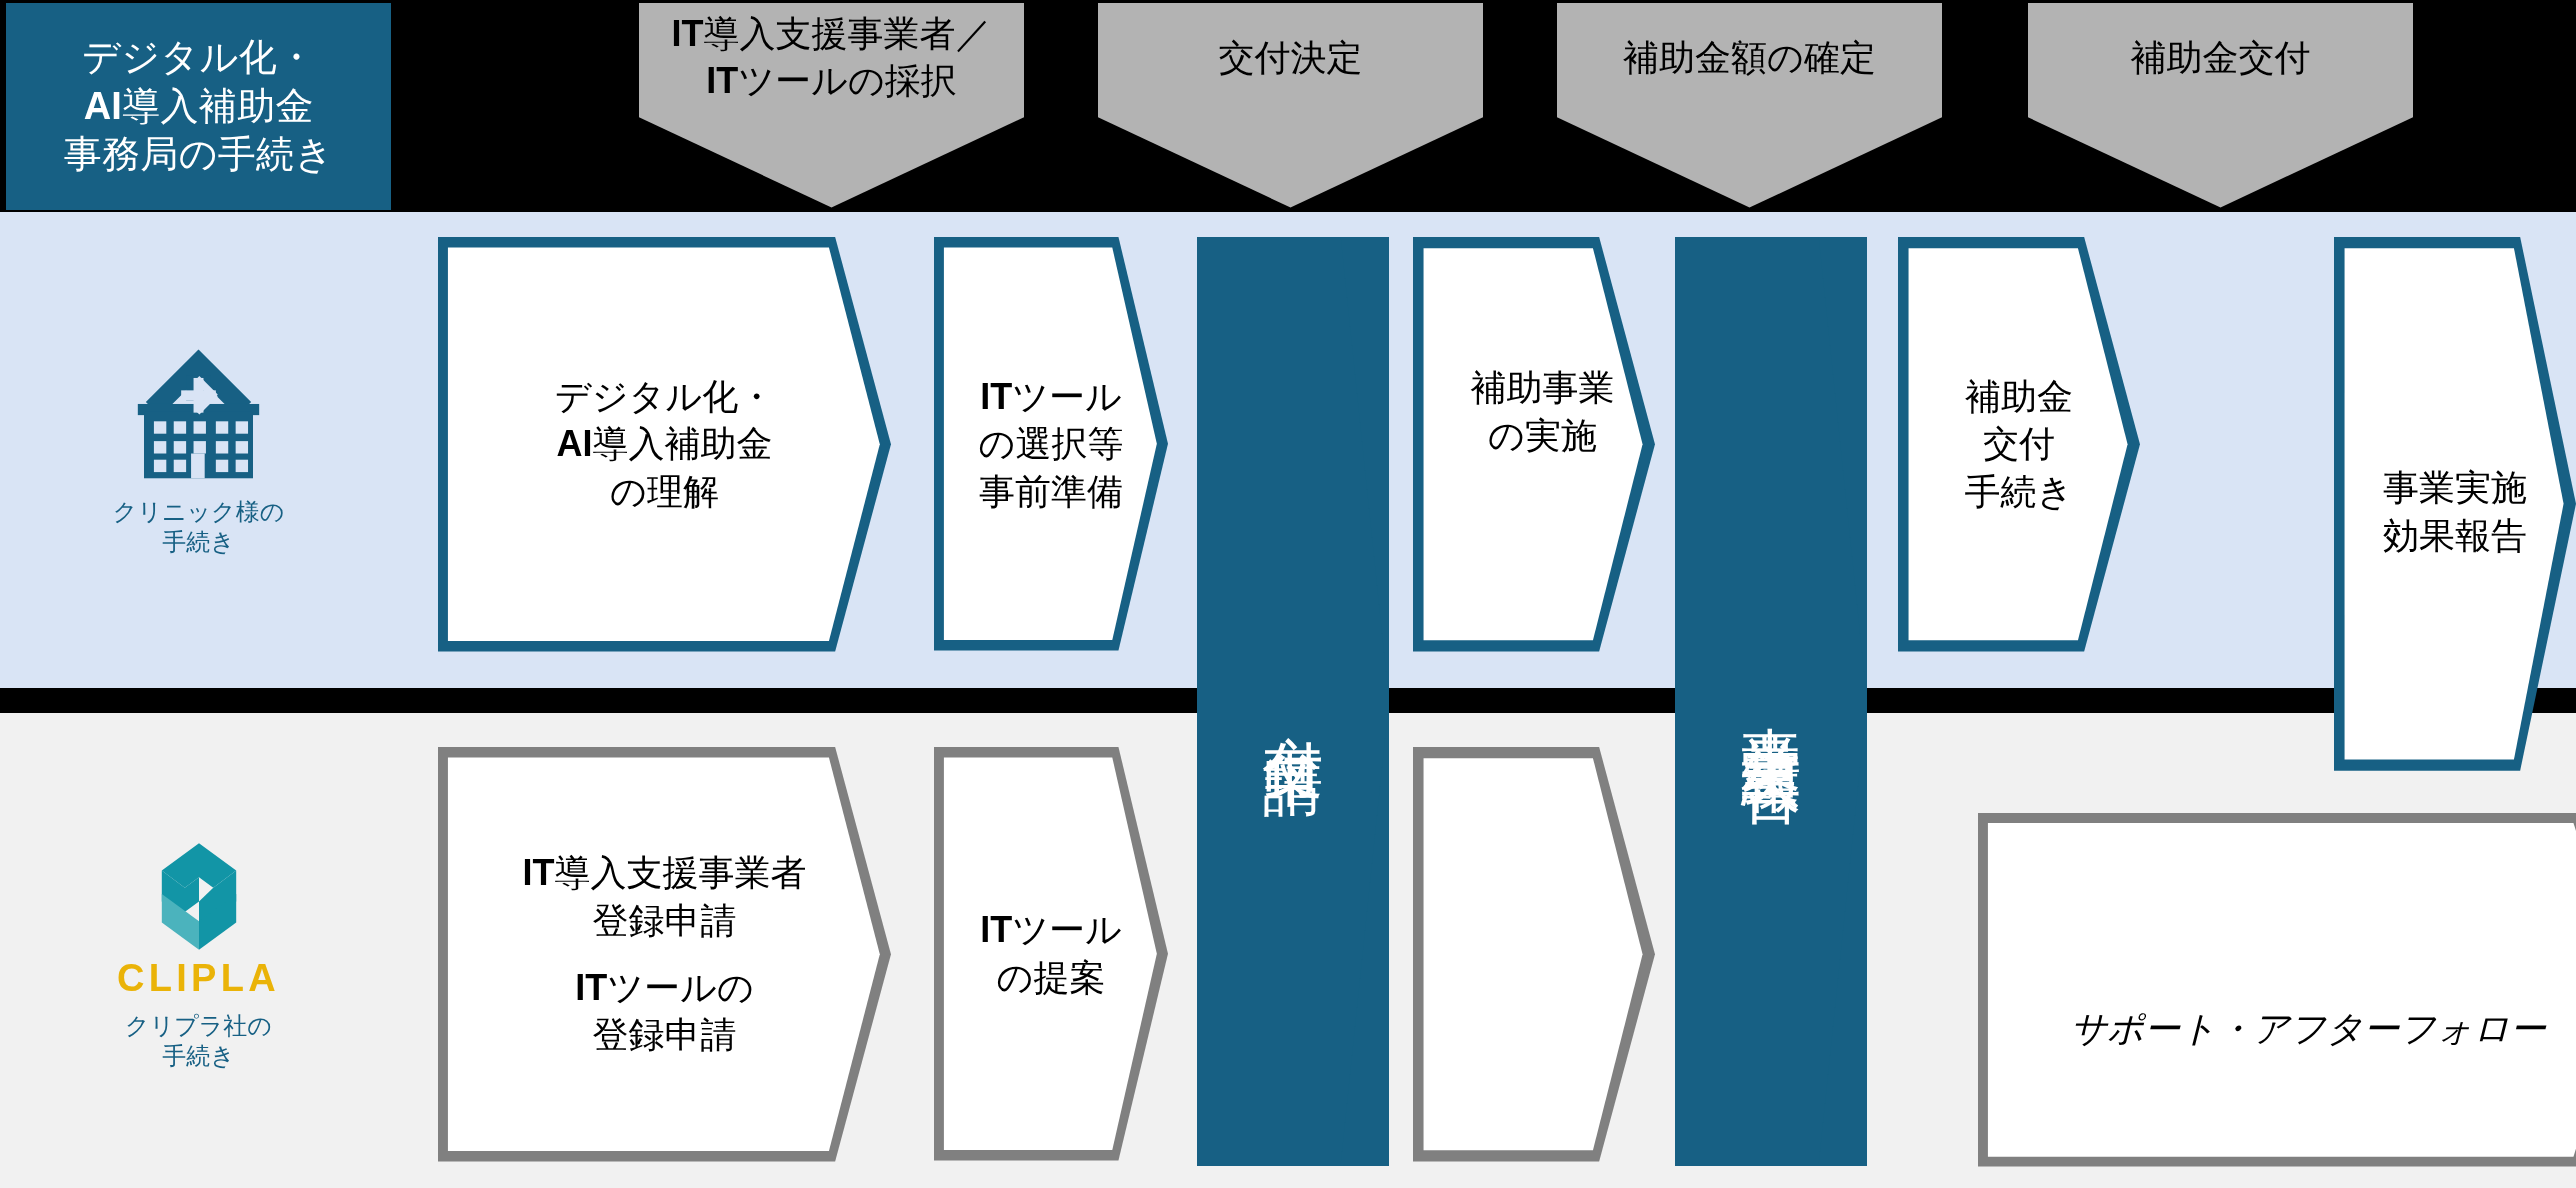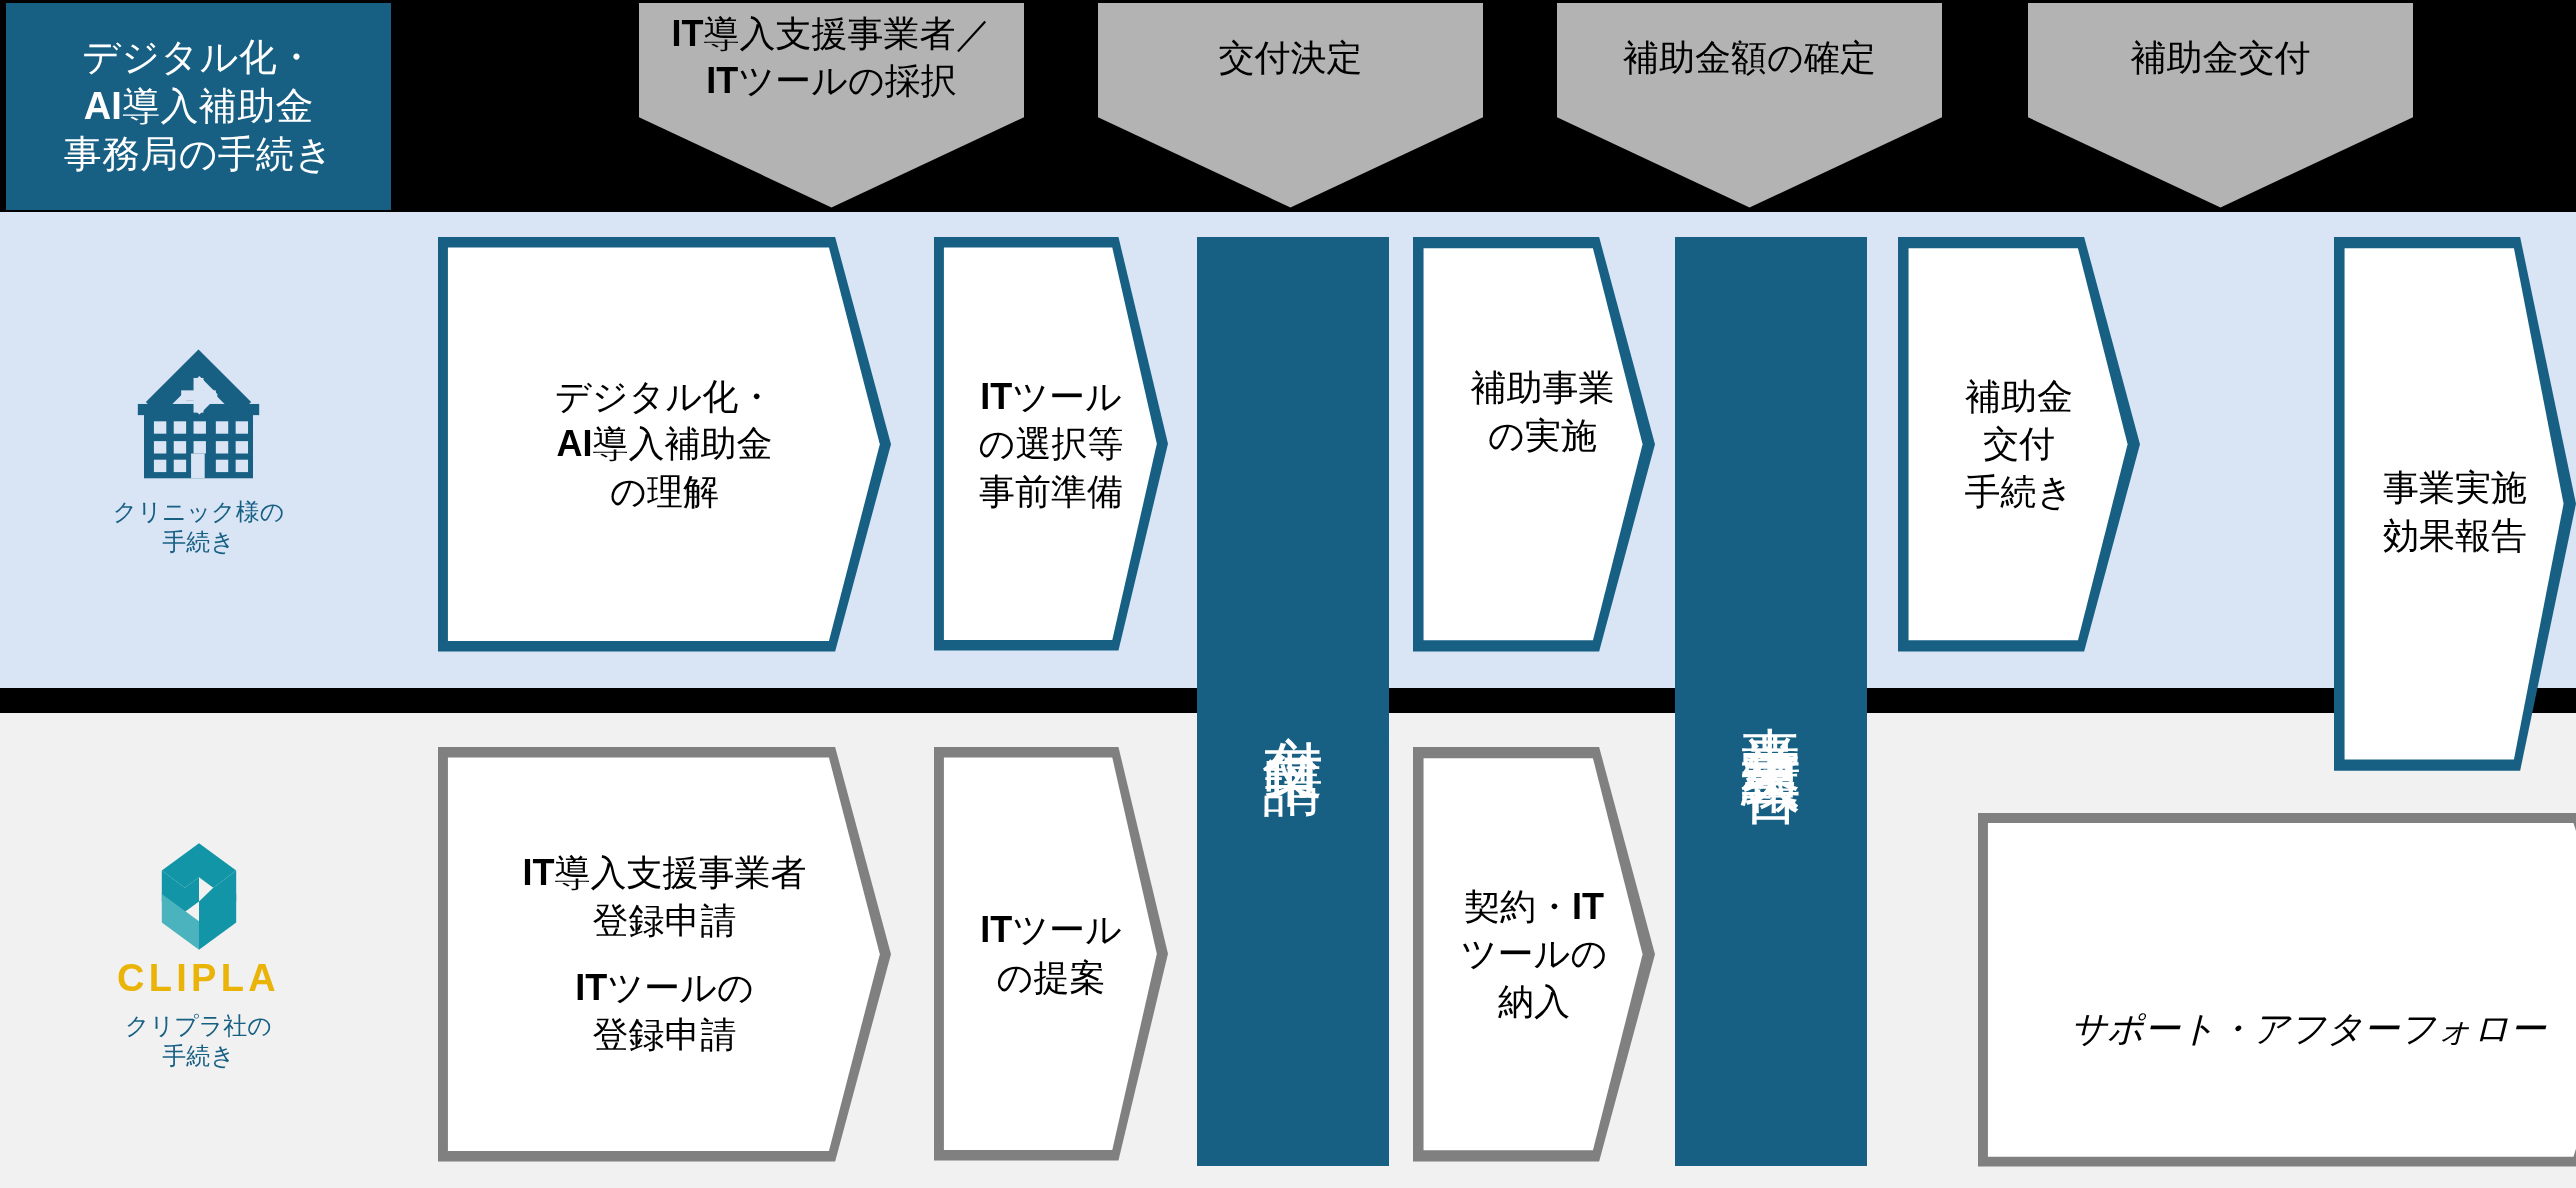--- a/index.html
+++ b/index.html
@@ -246,25 +246,20 @@
     <span class="ln"><b class="b">IT</b>ツール</span>
     <span class="ln">の提案</span>
   </div>
 </div>
 
 <div class="step fs-big" style="left:1413px;top:747px;width:242px;height:414px;">
   <svg class="shape" viewBox="0 0 390 668" preserveAspectRatio="none">
     <polygon points="0,0 300,0 390,334 300,668 0,668" fill="#808080"></polygon>
     <polygon points="17,18 290,18 370,334 290,650 17,650" fill="#ffffff"></polygon>
   </svg>
-  <div class="txt">
-    <span class="ln">契約・<b class="b">IT</b></span>
-    <span class="ln">ツールの</span>
-    <span class="ln">納入</span>
-  </div>
 </div>
 
 <div class="step fs-big" style="left:1978px;top:813px;width:660px;height:432px;font-style:italic;">
   <svg class="shape" viewBox="0 0 1064 570" preserveAspectRatio="none">
     <polygon points="0,0 970,0 1064,285 970,570 0,570" fill="#808080"></polygon>
     <polygon points="16,16 960,16 1044,285 960,554 16,554" fill="#ffffff"></polygon>
   </svg>
   <div class="txt">
     <span class="ln">サポート・アフターフォロー</span>
   </div>

